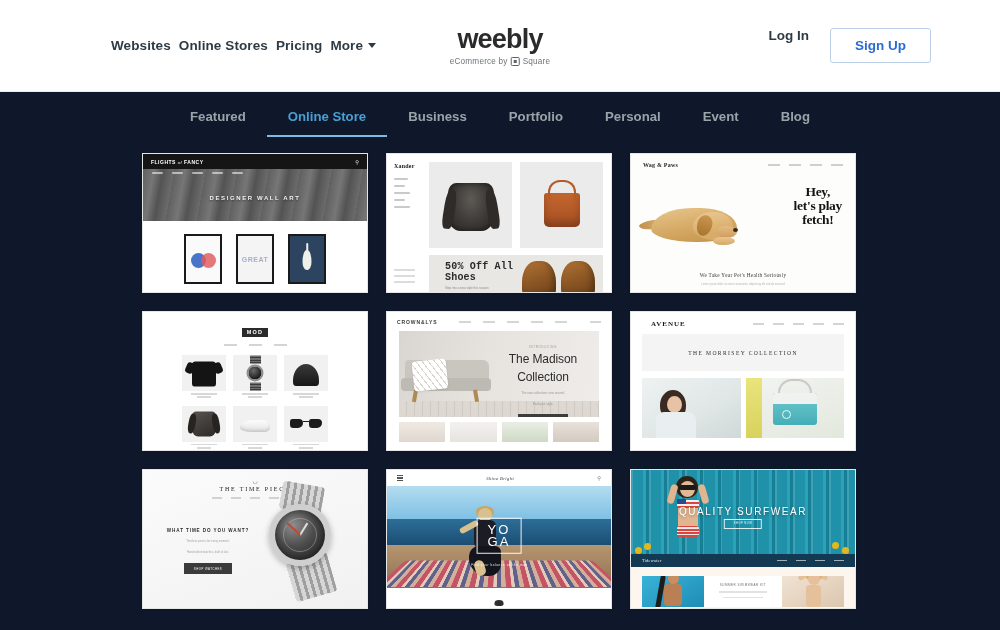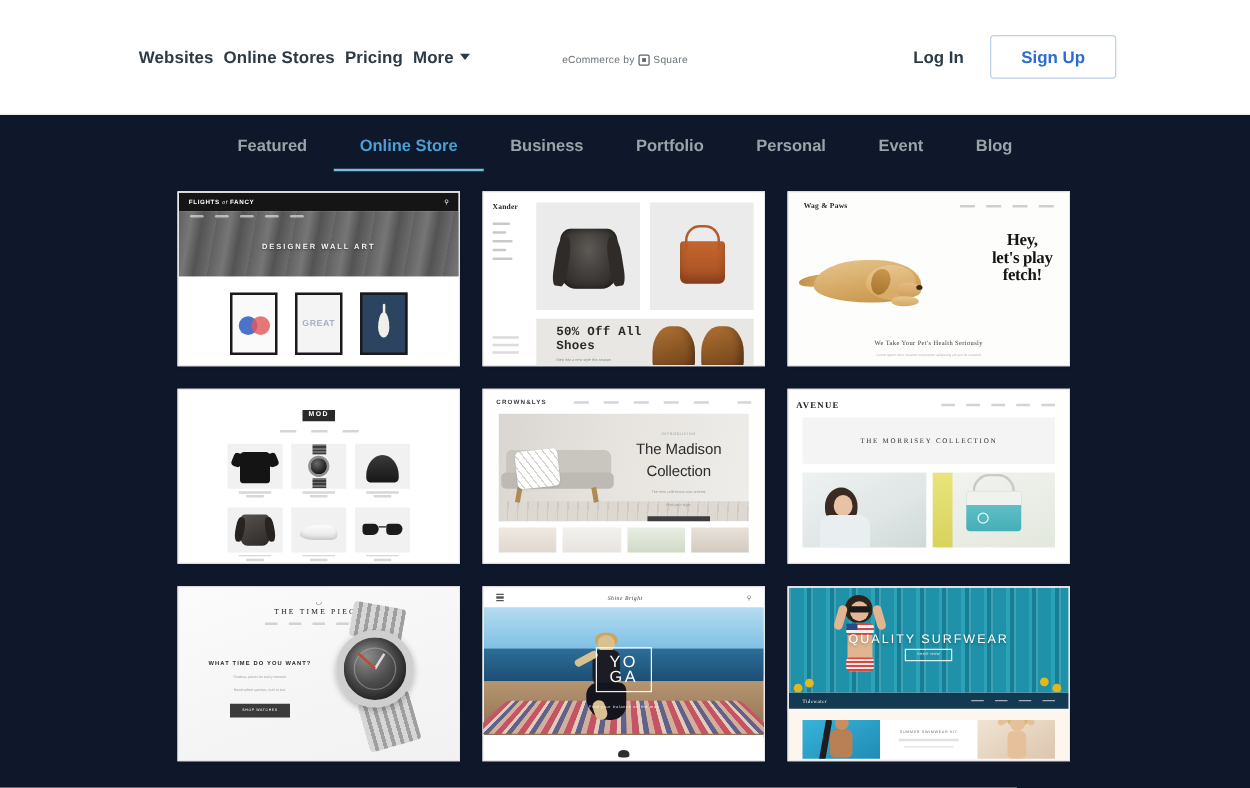--- a/index.html
+++ b/index.html
@@ -77,23 +77,23 @@
   .sq-glyph::after {
     content: "";
     position: absolute;
     left: 2px; top: 2px;
     width: 3px; height: 3px;
     background: #5d6369;
   }
 
   .nav-right {
     margin-left: auto;
-    margin-right: 107px;
+    margin-right: 69px;
     display: flex;
-    align-items: center;
+    align-items: flex-start;
     gap: 21px;
   }
   .login-link {
     font-size: 13.5px;
     color: #2e3b45;
     font-weight: 600;
     cursor: pointer;
   }
   .signup-btn {
     font-size: 13.5px;
@@ -357,21 +357,21 @@
             padding:3.5px 9px; letter-spacing:.3px; }
   .c5-strip { margin:5px 12px 0 12px; height:20px; display:flex; gap:5px; }
   .c5-strip div { flex:1; }
   .s1 { background: linear-gradient(#efe9e2, #e0d8cf); }
   .s2 { background: linear-gradient(#f3f1ee, #e7e4df); }
   .s3 { background: linear-gradient(#e9eee5, #cfd9c4); }
   .s4 { background: linear-gradient(#e8e2db, #d3cabf); }
 
   
   .c6 { height:100%; background:#fff; }
-  .c6-bar { display:flex; align-items:center; padding:8px 11px 0 6px; }
+  .c6-bar { display:flex; align-items:center; padding:8px 11px 0 20px; }
   .c6-brand { font-family:"Liberation Serif", serif; font-size:7px; font-weight:700; letter-spacing:1px; color:#1a1a1a; }
   .c6-nav { margin-left:auto; display:flex; gap:9px; }
   .c6-nav b { display:block; width:11px; height:1.8px; background:#d4d4d4; }
   .c6-band { margin:6px 11px 0 11px; height:37px; background:#f4f4f4; display:flex; align-items:center; justify-content:center; }
   .c6-band span { font-family:"Liberation Serif", serif; font-size:5.6px; letter-spacing:1.4px; color:#2e2e2e; }
   .c6-imgs { margin:7px 11px 0 11px; height:60px; display:flex; gap:5px; }
   .c6-img { flex:1; position:relative; overflow:hidden; background:#eef1f0; }
   .c6-a { background: linear-gradient(150deg,#eef2f2 0%,#dfe6e5 60%,#cfd9d8 100%); }
   .woman { position:absolute; left:12px; bottom:0; width:46px; height:52px; }
   .w-hair { position:absolute; left:6px; top:4px; width:26px; height:30px; background:#3b2a22; border-radius:50% 50% 45% 45%; }
@@ -507,20 +507,21 @@
     <div class="nav-link">Websites</div>
     <div class="nav-link">Online Stores</div>
     <div class="nav-link">Pricing</div>
     <div class="nav-link nav-more">
       <span>More</span>
       <span class="caret"></span>
     </div>
   </div>
 
   <div class="logo-wrap">
+    <div class="logo-word">weebly</div>
     <div class="logo-sub">
       <span>eCommerce by</span>
       <span class="sq-glyph"></span>
       <span>Square</span>
     </div>
   </div>
 
   <div class="nav-right">
     <div class="login-link">Log In</div>
     <div class="signup-btn">Sign Up</div>

